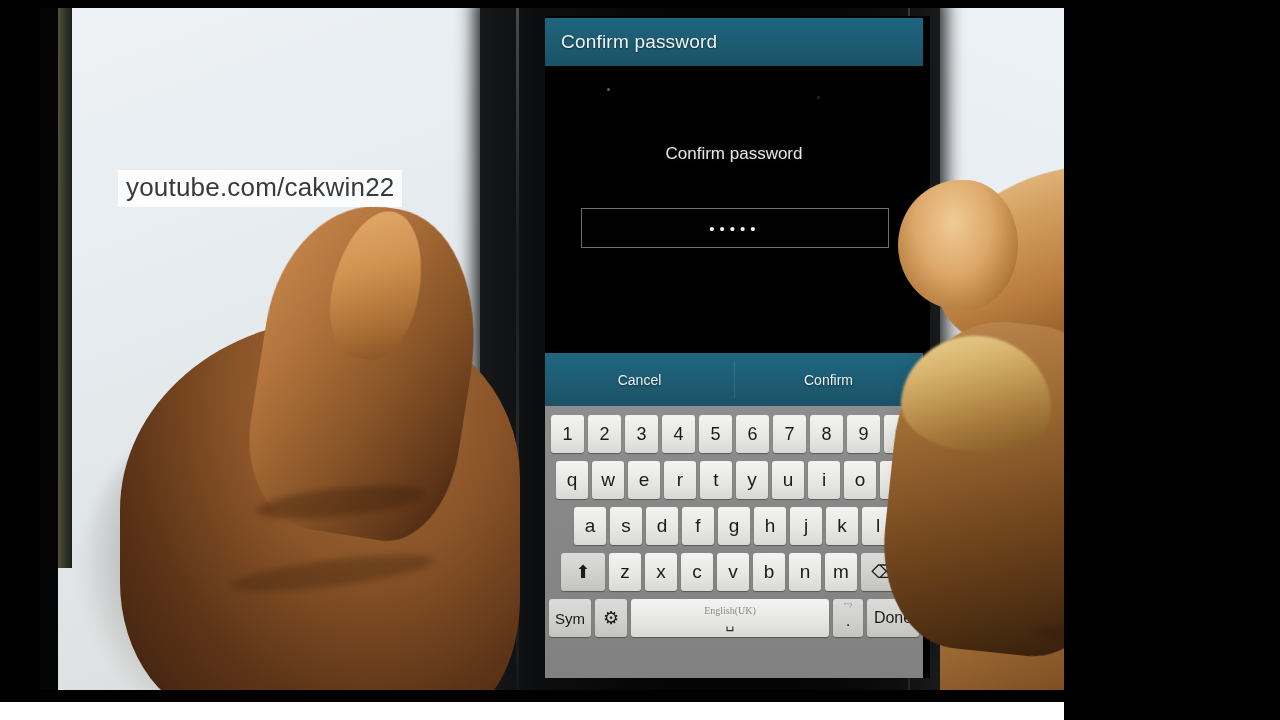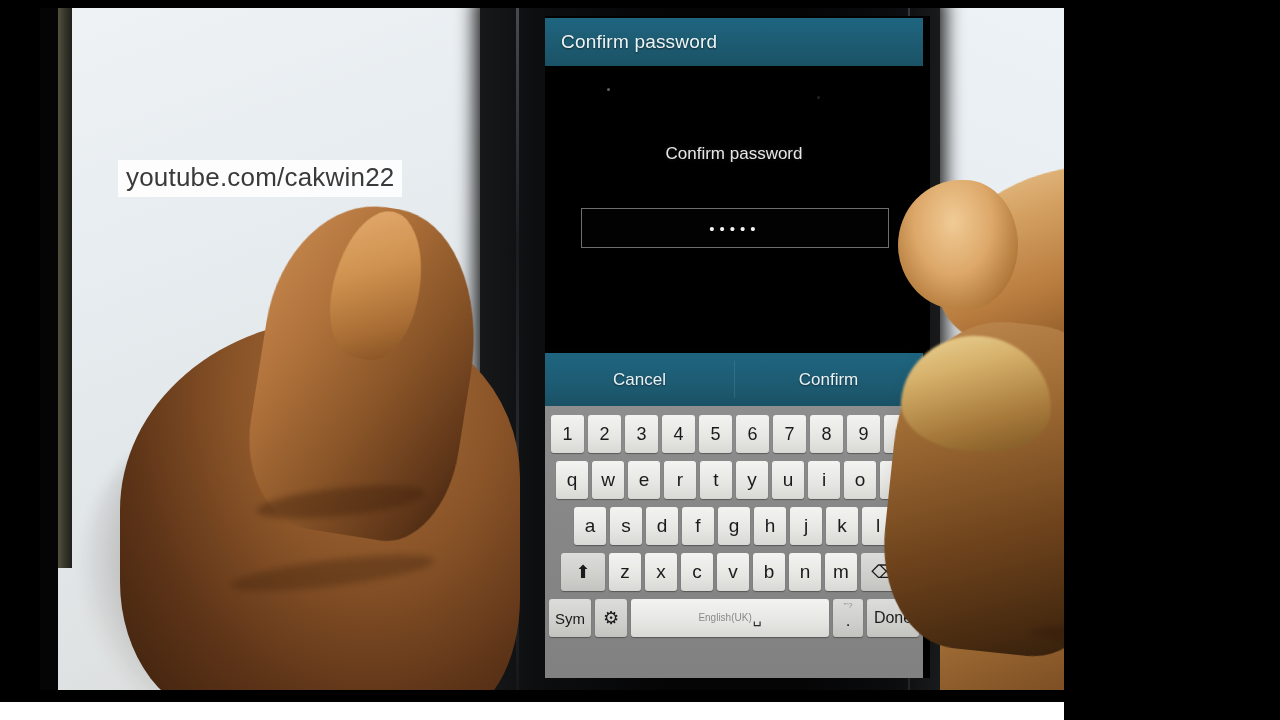--- a/index.html
+++ b/index.html
@@ -129,21 +129,21 @@
     position: absolute;
     left: 0; top: 337px;
     width: 378px; height: 53px;
     background: linear-gradient(180deg,#1f6580 0%,#1d5b72 60%,#1a5165 100%);
     display: flex; align-items: center;
   }
   .dlg-btn {
     flex: 1 1 50%;
     text-align: center;
     color: #eaf2f5;
-    font-size: 17px;
+    font-size: 14px;
     text-shadow: 0 1px 2px rgba(0,0,0,.5);
   }
   .dlg-btn-sep {
     position: absolute; left: 189px; top: 8px;
     width: 1px; height: 37px;
     background: rgba(255,255,255,.10);
   }
 
   
   #keyboard {
@@ -177,22 +177,23 @@
   .key.num { width: 33px; font-size: 18px; }
   .key.wide { width: 44px; }
   .key.fn {
     background: linear-gradient(180deg,#dcdcda 0%,#cfcfcc 60%,#c3c3c0 100%);
     font-size: 15px;
   }
   .key.space {
     flex: 1 1 auto;
     width: auto;
     min-width: 130px;
-    flex-direction: row;
+    flex-direction: column;
     gap: 1px;
+    font-family: Liberation Serif, serif;
   }
   .space-lang {
     font-size: 10px;
     color: #8a8a8a;
     line-height: 1;
   }
   .space-bar-glyph {
     font-size: 14px;
     color: #2a2a2a;
     line-height: 1;
@@ -325,21 +326,21 @@
     position: absolute; left: 0px; top: 210px;
     width: 180px; height: 420px;
     border-radius: 46% 30% 26% 50%;
     background: radial-gradient(ellipse at 78% 50%, rgba(30,14,4,.5), rgba(0,0,0,0) 70%);
     filter: blur(7px);
   }
 
   
   #watermark {
     position: absolute;
-    left: 78px; top: 152px;
+    left: 78px; top: 162px;
     padding: 2px 8px 4px 8px;
     background: rgba(255,255,255,.88);
     color: #3a3a3a;
     font-size: 26px;
     letter-spacing: .2px;
     white-space: nowrap;
   }
 
   
   .bar { position: absolute; background: #000; }

